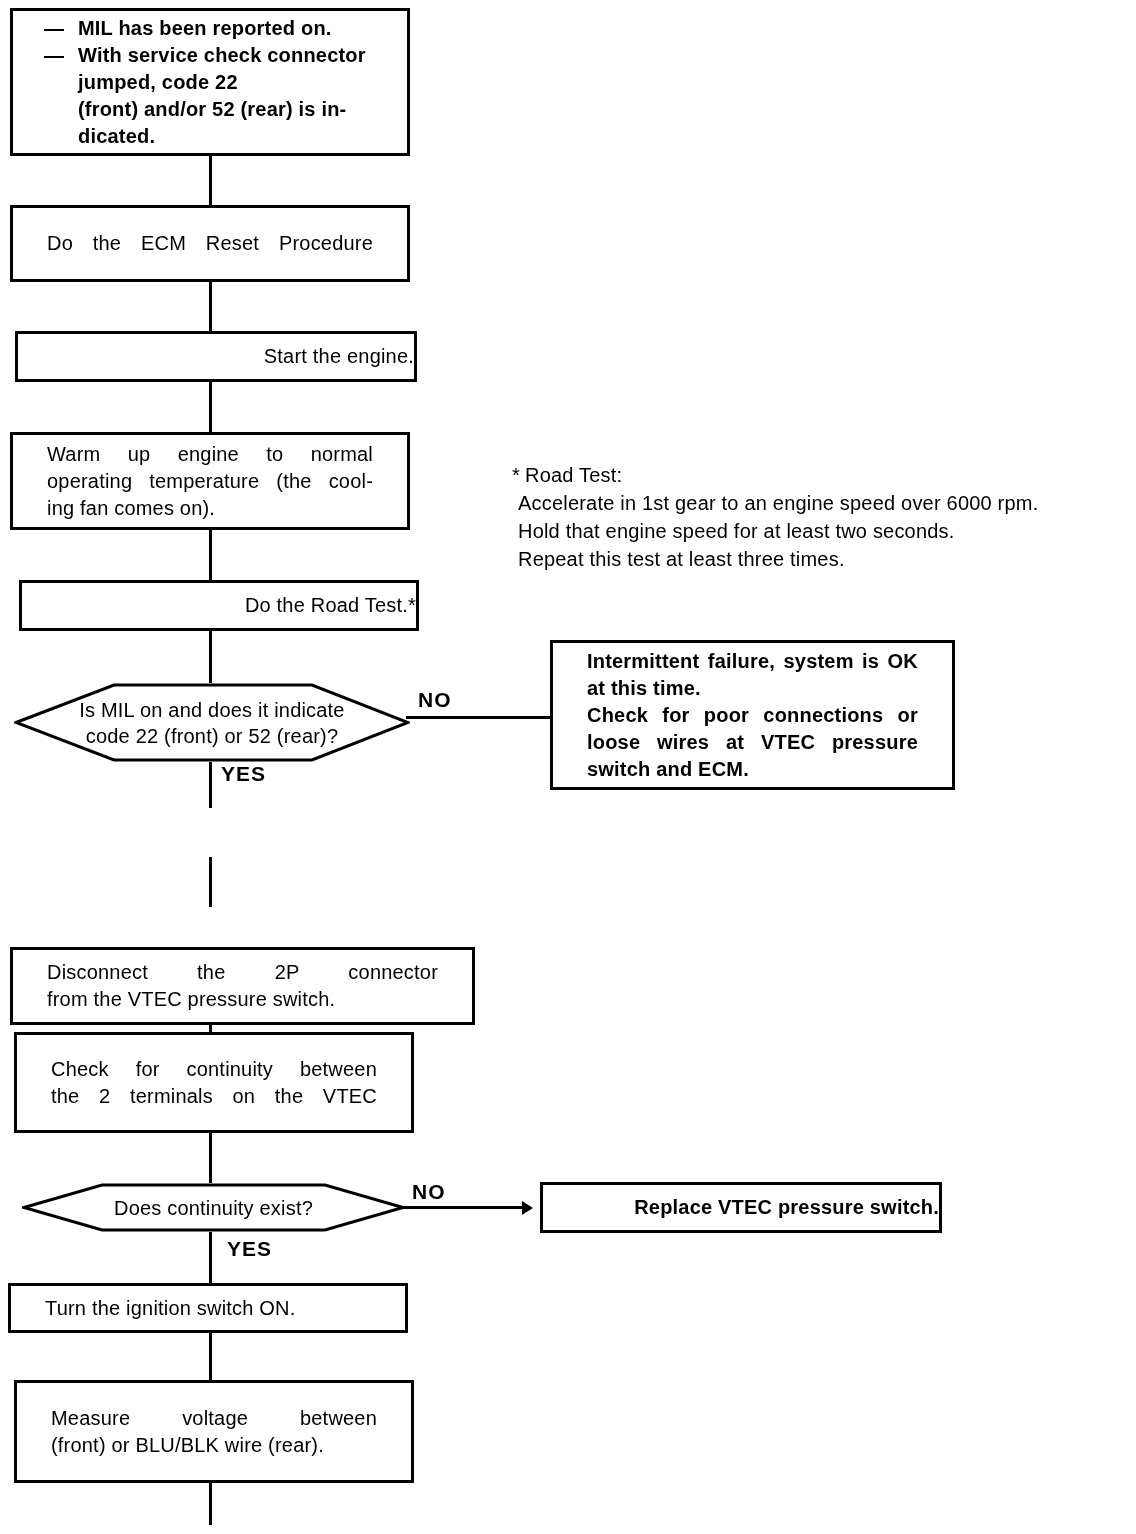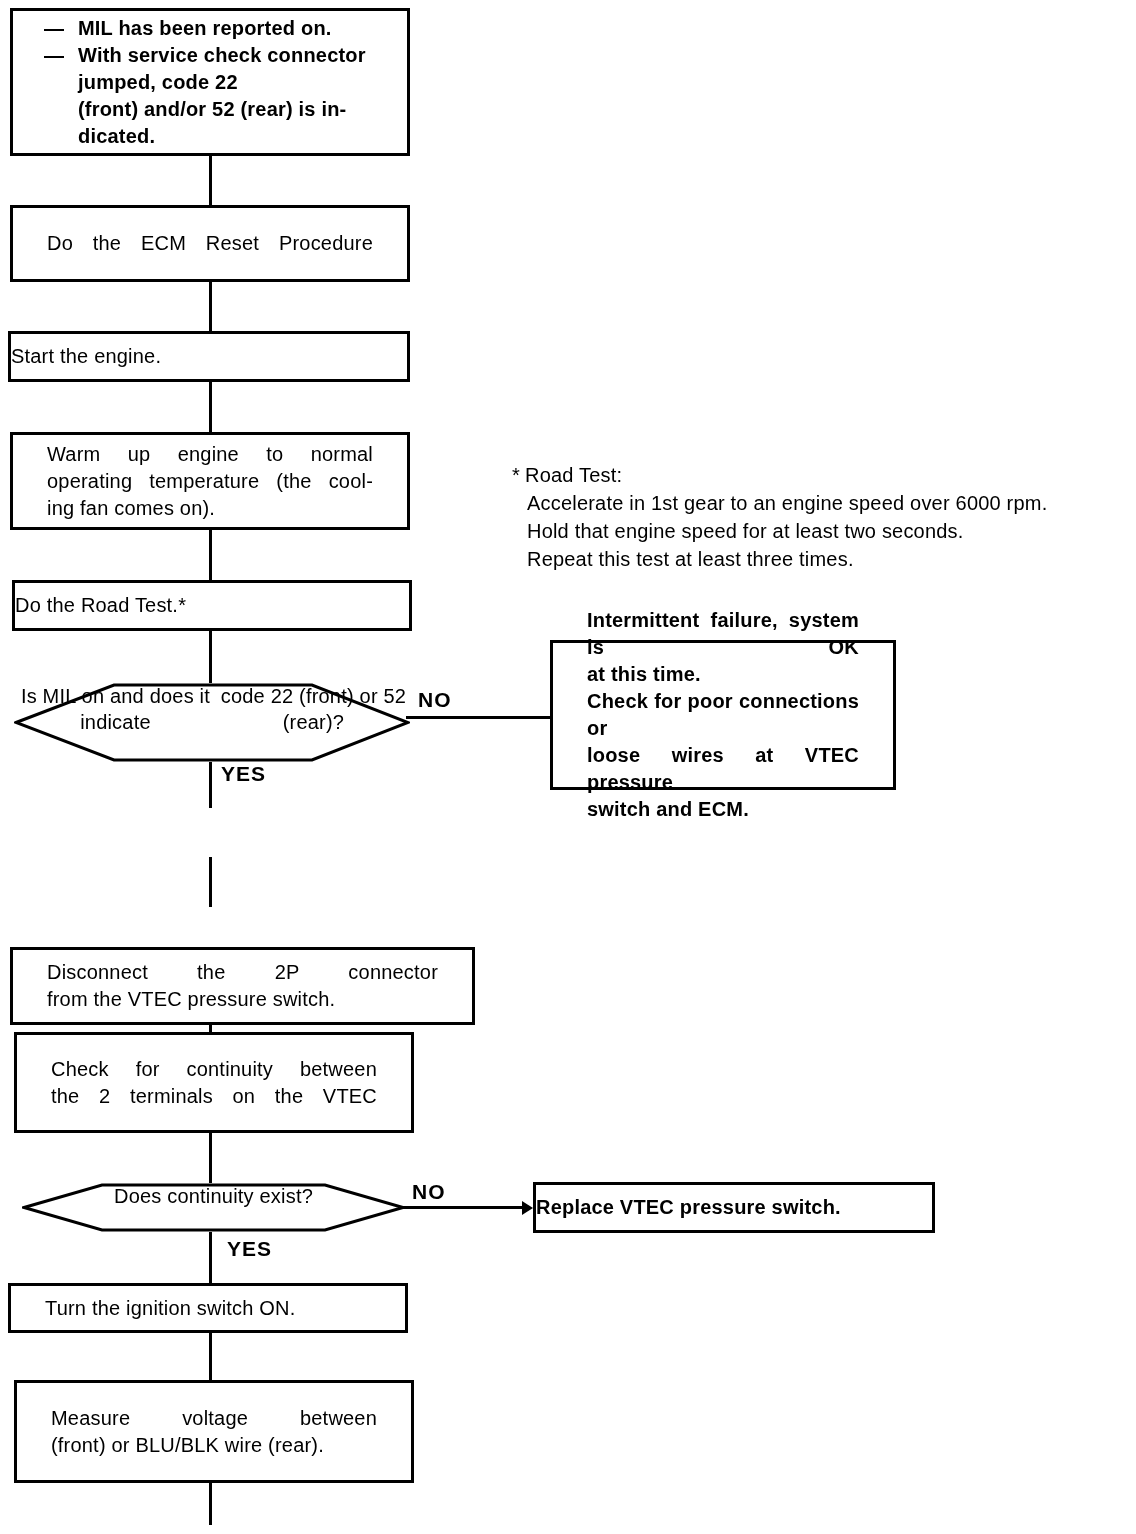--- a/index.html
+++ b/index.html
@@ -20,39 +20,39 @@
     background: #fff;
     box-sizing: border-box;
     display: flex;
     flex-direction: column;
     justify-content: center;
     font-size: 20px;
     line-height: 27px;
     letter-spacing: 0.2px;
   }
   .bold { font-weight: 700; }
-  .center { text-align: left; }
+  .center { text-align: right; margin-left: 7px; }
   .leftpad { padding-left: 34px; padding-right: 20px; }
 
   
   .jl { padding: 0 34px; }
   .jl.s { text-align: justify; text-align-last: justify; }
 
   
   .bullets { padding: 0 14px 0 31px; }
   .bullet { display: flex; gap: 12px; }
   .bullet .dash { flex: 0 0 22px; }
   .pre { white-space: pre-line; }
 
   
   .decision { position: absolute; }
   .decision svg { position: absolute; inset: 0; }
   .dtext {
     position: absolute; inset: 0;
-    display: flex; flex-direction: row; justify-content: center;
+    display: flex; flex-direction: column; justify-content: center;
     text-align: center;
     font-size: 20px; line-height: 26px; letter-spacing: 0.2px;
     z-index: 1;
   }
 
   
   .vline { position: absolute; left: 209px; width: 3px; background: #000; }
   .hline { position: absolute; height: 3px; background: #000; }
   .arrow-right {
     position: absolute; width: 0; height: 0;
@@ -63,21 +63,21 @@
 
   
   .branch-label {
     position: absolute;
     font-size: 21px; font-weight: 700; letter-spacing: 1px;
   }
 
   
   .note { position: absolute; font-size: 20px; line-height: 28px; letter-spacing: 0.2px; }
   .note-title { display: flex; gap: 5px; }
-  .note-lines { margin-left: 15px; }
+  .note-lines { margin-left: 6px; }
 </style>
 </head>
 <body>
 
 <div class="canvas">
 
   <div class="vline" style="top:156px;height:49px"></div>
   <div class="vline" style="top:282px;height:49px"></div>
   <div class="vline" style="top:382px;height:50px"></div>
   <div class="vline" style="top:530px;height:50px"></div>
@@ -136,21 +136,21 @@
   <div class="decision" style="left:14px;top:683px;width:396px;height:79px">
     <svg viewBox="0 0 396 79" width="396" height="79">
       <polygon points="2,39.5 100,2 298,2 394,39.5 298,77 100,77" fill="#ffffff" stroke="#000000" stroke-width="3"></polygon>
     </svg>
     <div class="dtext">
       <div>Is MIL on and does it indicate</div>
       <div>code 22 (front) or 52 (rear)?</div>
     </div>
   </div>
 
-  <div class="box bold" style="left:550px;top:640px;width:346px;height:150px">
+  <div class="box bold" style="left:550px;top:640px;width:405px;height:150px">
     <div class="jl s">Intermittent failure, system is OK</div>
     <div class="jl">at this time.</div>
     <div class="jl s">Check for poor connections or</div>
     <div class="jl s">loose wires at VTEC pressure</div>
     <div class="jl">switch and ECM.</div>
   </div>
 
 
   <div class="box" style="left:10px;top:947px;width:465px;height:78px">
     <div class="jl s">Disconnect the 2P connector</div>

